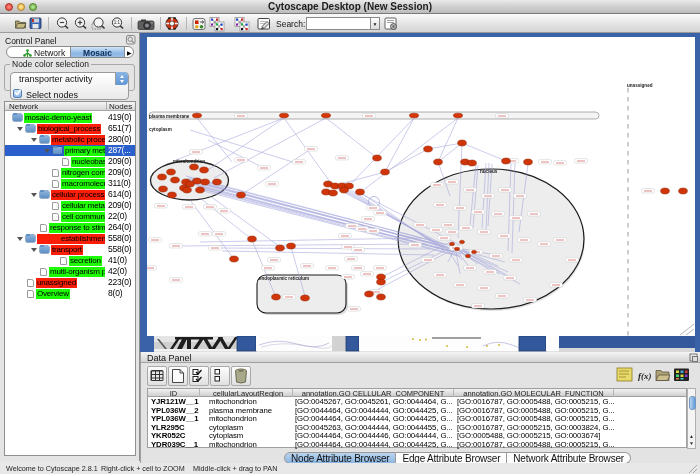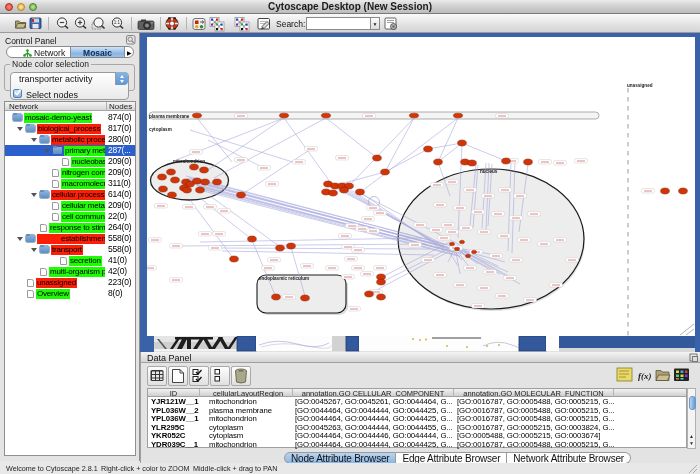--- a/index.html
+++ b/index.html
@@ -231,27 +231,27 @@
   <div id="tree">
     <div id="treehdr">
         <span class="c1">Network</span>
         <span class="sep"></span>
         <span class="c2">Nodes</span>
       </div>
     <div id="treerows">
         <div class="trow" style="top:10px">
           <span class="folder" style="left:8px"></span>
           <span class="lbl green" style="left:19px; max-width:81px; overflow:hidden;">mosaic-demo-yeast</span>
-          <span class="num">874(0)</span>
+          <span class="num">419(0)</span>
         </div>
         <div class="trow" style="top:21px">
           <span class="tarrow" style="left:12px"></span>
           <span class="folder" style="left:21px"></span>
           <span class="lbl red" style="left:32px; max-width:68px; overflow:hidden;">biological_process</span>
-          <span class="num">817(0)</span>
+          <span class="num">651(7)</span>
         </div>
         <div class="trow" style="top:32px">
           <span class="tarrow" style="left:26px"></span>
           <span class="folder" style="left:35px"></span>
           <span class="lbl red" style="left:46px; max-width:54px; overflow:hidden;">metabolic process</span>
           <span class="num">280(0)</span>
         </div>
         <div class="trow selrow" style="top:43px">
           <span class="tarrow" style="left:39px"></span>
           <span class="folder" style="left:48px"></span>
@@ -1003,18 +1003,18 @@
   </div>
   <div id="tabs">
     <div>Node Attribute Browser</div>
     <div>Edge Attribute Browser</div>
     <div>Network Attribute Browser</div>
   </div>
 </div>
 
 <div class="abs" id="status">
   <span style="left:6px">Welcome to Cytoscape 2.8.1</span>
-  <span style="left:101px">Right-click + color to ZOOM</span>
+  <span style="left:101px">Right-click + cell to ZOOM</span>
   <span style="left:193px">Middle-click + drag to PAN</span>
   <svg style="position:absolute;left:686px;top:0" width="12" height="11">
       <path d="M11 2 L3 10 M11 6 L7 10" stroke="#aaa" stroke-width="1"></path>
     </svg>
 </div>
 
 </body></html>

